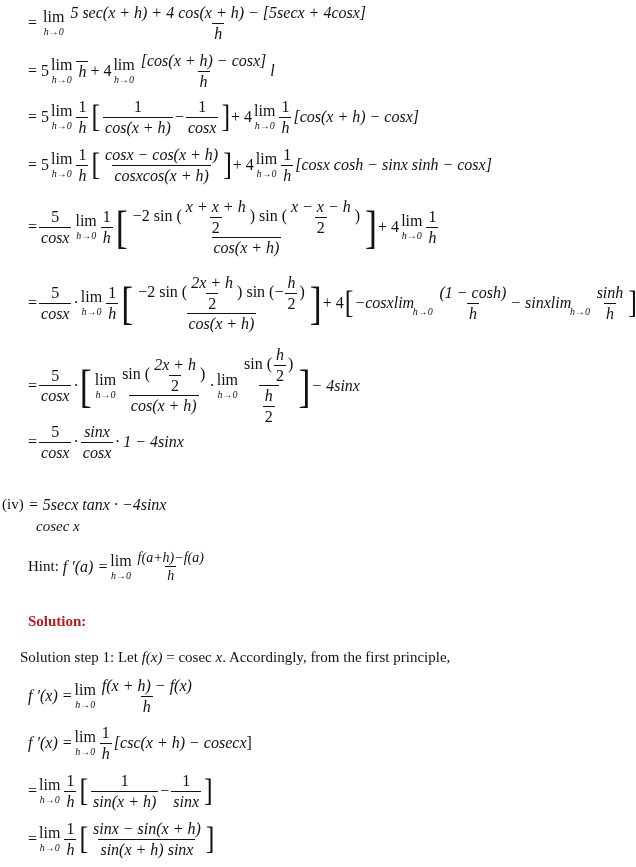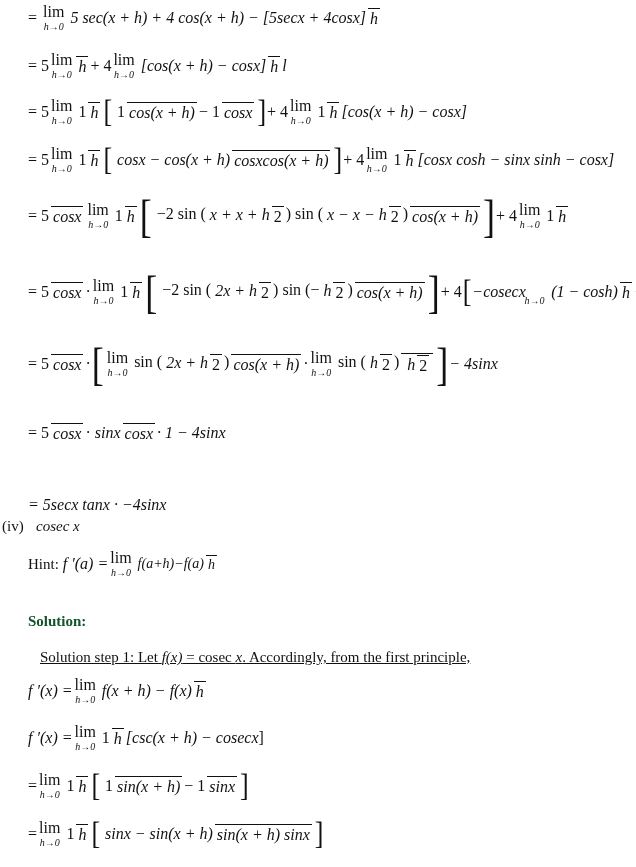--- a/index.html
+++ b/index.html
@@ -1,30 +1,30 @@
 <!DOCTYPE html>
 <html><head>
 <meta charset="utf-8">
 <style>
   html, body { margin:0; padding:0; background:#ffffff; }
   body { width:636px; height:867px; position:relative; overflow:hidden;
          font-family:"Liberation Serif","DejaVu Serif",serif; color:#111; font-size:16px; }
   .line { position:absolute; left:28px; white-space:nowrap; display:flex; align-items:center; }
   .m { font-family:"Liberation Serif","DejaVu Serif",serif; font-size:16px; }
   i, .it { font-style:italic; }
-  .frac { display:inline-flex; align-items:center; vertical-align:middle; margin:0 2px; }
+  .frac { display:inline-flex; flex-direction:column; align-items:center; vertical-align:middle; margin:0 2px; }
   .frac > .num { padding:0 2px 1px; line-height:1.1; }
   .frac > .den { padding:1px 2px 0; border-top:1.3px solid #111; line-height:1.1; }
   .frac.sm { font-size:14px; }
   .lim { display:inline-flex; flex-direction:column; align-items:center; vertical-align:middle; margin:0 2px; line-height:1; }
   .lim .sub { font-size:10px; font-style:italic; margin-top:2px; }
   .big { display:inline-block; font-size:36px; line-height:1; transform:scaleY(1.3); font-weight:100; margin:0 1px; }
   .big2 { display:inline-block; font-size:26px; line-height:1; transform:scaleY(1.2); font-weight:100; margin:0 1px; }
   .label { position:absolute; font-family:"Liberation Serif","DejaVu Serif",serif; font-size:15px; }
-  .solution { color:#14532d; font-weight:bold; font-size:15px; }
+  .solution { color:#b91c1c; font-weight:bold; font-size:15px; }
 </style>
 </head>
 <body>
 
 <div class="line m" style="top:4px;">
   <span>=</span>&nbsp;
   <span class="lim">
       <span>lim</span>
       <span class="sub">h→0</span>
     </span>
@@ -179,21 +179,21 @@
         </span>) <span>sin</span> (<span>−</span><span class="frac">
           <span class="num it">h</span>
           <span class="den">2</span>
         </span>)
     </span>
     <span class="den it">cos(x + h)</span>
   </span>
   <span class="big">]</span>
   <span>+ 4</span>
   <span class="big2">[</span>
-  <span class="it">−cosecx</span>
+  <span class="it">−cosxlim</span>
   <span class="lim" style="margin-left:-2px;">
       <span style="visibility:hidden">lim</span>
       <span class="sub">h→0</span>
     </span>
   <span class="frac">
       <span class="num it">(1 − cosh)</span>
       <span class="den it">h</span>
     </span>
   <span class="it">− sinxlim</span>
   <span class="lim" style="margin-left:-2px;">
@@ -256,41 +256,41 @@
       <span class="num it">sinx</span>
       <span class="den it">cosx</span>
     </span>
   <span class="it">· 1 − 4sinx</span>
 </div>
 
 <div class="line m" style="top:496px;">
   <span class="it">= 5secx tanx · −4sinx</span>
 </div>
 
-<div class="label" style="left:2px; top:518px;">(iv)</div>
+<div class="label" style="left:2px; top:496px;">(iv)</div>
 <div class="label" style="left:36px; top:518px;">
   <span class="it">cosec x</span>
 </div>
 
 <div class="line m" style="left:28px; top:550px;">
   <span style="font-size:15px;">Hint:</span>&nbsp;
   <span class="it">f ′(a) =</span>
   <span class="lim">
       <span>lim</span>
       <span class="sub">h→0</span>
     </span>
   <span class="frac sm">
       <span class="num it">f(a+h)−f(a)</span>
       <span class="den it">h</span>
     </span>
 </div>
 
 <div class="label solution" style="left:28px; top:613px;">Solution:</div>
 
-<div class="label" style="left:40px; top:649px;text-decoration:underline;">
+<div class="label" style="left:20px; top:649px;">
   <span>Solution step 1: Let </span><span class="it">f(x)</span><span> = cosec </span><span class="it">x</span><span>. Accordingly, from the first principle,</span>
 </div>
 
 <div class="line m" style="top:677px;">
   <span class="it">f ′(x) =</span>
   <span class="lim">
       <span>lim</span>
       <span class="sub">h→0</span>
     </span>
   <span class="frac">

